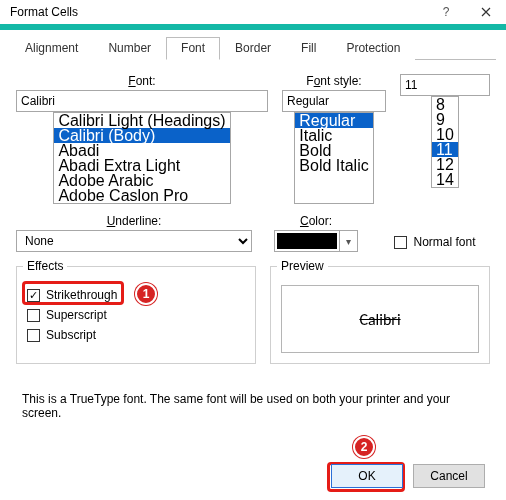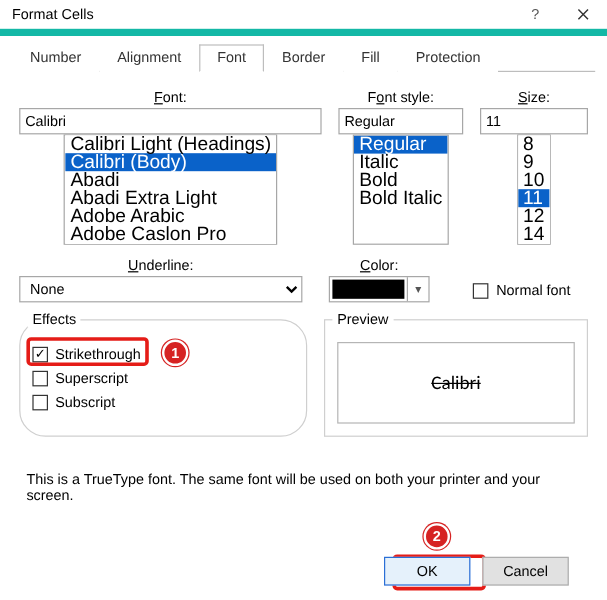--- a/index.html
+++ b/index.html
@@ -123,21 +123,21 @@
     position:absolute;
     width:22px; height:22px; border-radius:50%;
     background:#d62323; border:2px solid #fff;
     color:#fff; font-weight:bold; font-size:12px;
     display:flex; align-items:center; justify-content:center;
     box-shadow: 0 0 0 1px #d62323;
     pointer-events:none;
   }
 
   .buttonbar {
-    position:absolute; bottom:12px; right:32px;
+    position:absolute; bottom:12px; right:21px;
     display:flex; gap:10px;
   }
   .btn-win {
     width: 72px; height: 24px;
     background: #e1e1e1;
     border: 1px solid #adadad;
     font-family: inherit; font-size:12px;
   }
   .btn-win.def { border: 1px solid #2a6fd6; background:#e5f1fb; }
   .effects-wrap { position: relative; display:inline-block; }
@@ -151,22 +151,22 @@
   <div class="btn">
     <svg width="10" height="10" viewBox="0 0 10 10">
         <path d="M1 1 L9 9 M9 1 L1 9" stroke="#333" stroke-width="1.2"></path>
       </svg>
   </div>
 </div>
 
 <div class="content">
 
   <div class="tabs">
+    <div class="tab">Alignment</div>
     <div class="tab">Number</div>
-    <div class="tab">Alignment</div>
     <div class="tab active">Font</div>
     <div class="tab">Border</div>
     <div class="tab">Fill</div>
     <div class="tab">Protection</div>
   </div>
 
   <div class="panel">
 
     <div class="row">
 
@@ -188,21 +188,20 @@
         <input class="txt" value="Regular" style="">
         <div class="listbox stylebox">
           <div class="item sel">Regular</div>
           <div class="item">Italic</div>
           <div class="item">Bold</div>
           <div class="item">Bold Italic</div>
         </div>
       </div>
 
       <div class="col sizecol">
-        <div class="label"><span class="ul">S</span><span>ize:</span></div>
         <input class="txt" value="11" style="">
         <div class="listbox sizebox">
           <div class="item">8</div>
           <div class="item">9</div>
           <div class="item">10</div>
           <div class="item sel">11</div>
           <div class="item">12</div>
           <div class="item">14</div>
         </div>
       </div>
@@ -225,21 +224,21 @@
       <div class="col" style="flex:0 0 110px; justify-content:flex-end;">
         <div style="height:16px;"></div>
         <label class="check">
           <span class="box"></span>
           <span><span class="ul">N</span><span>ormal font</span></span>
         </label>
       </div>
     </div>
 
     <div class="row" style="margin-top:14px; align-items:stretch;">
-      <div class="fieldset" style="flex:1 1 230px;border-radius:22px;">
+      <div class="fieldset" style="flex:1 1 230px;">
         <div class="legend">Effects</div>
         <div class="effects-wrap">
           <label class="check">
             <span class="box">✓</span>
             <span><span>Stri</span><span class="ul">k</span><span>ethrough</span></span>
           </label>
           <div class="red-hl hl-strike" style="left:-5px; top:-4px;"></div>
           <div class="num-badge" style="left:108px; top:-2px;">1</div>
         </div>
         <label class="check">

